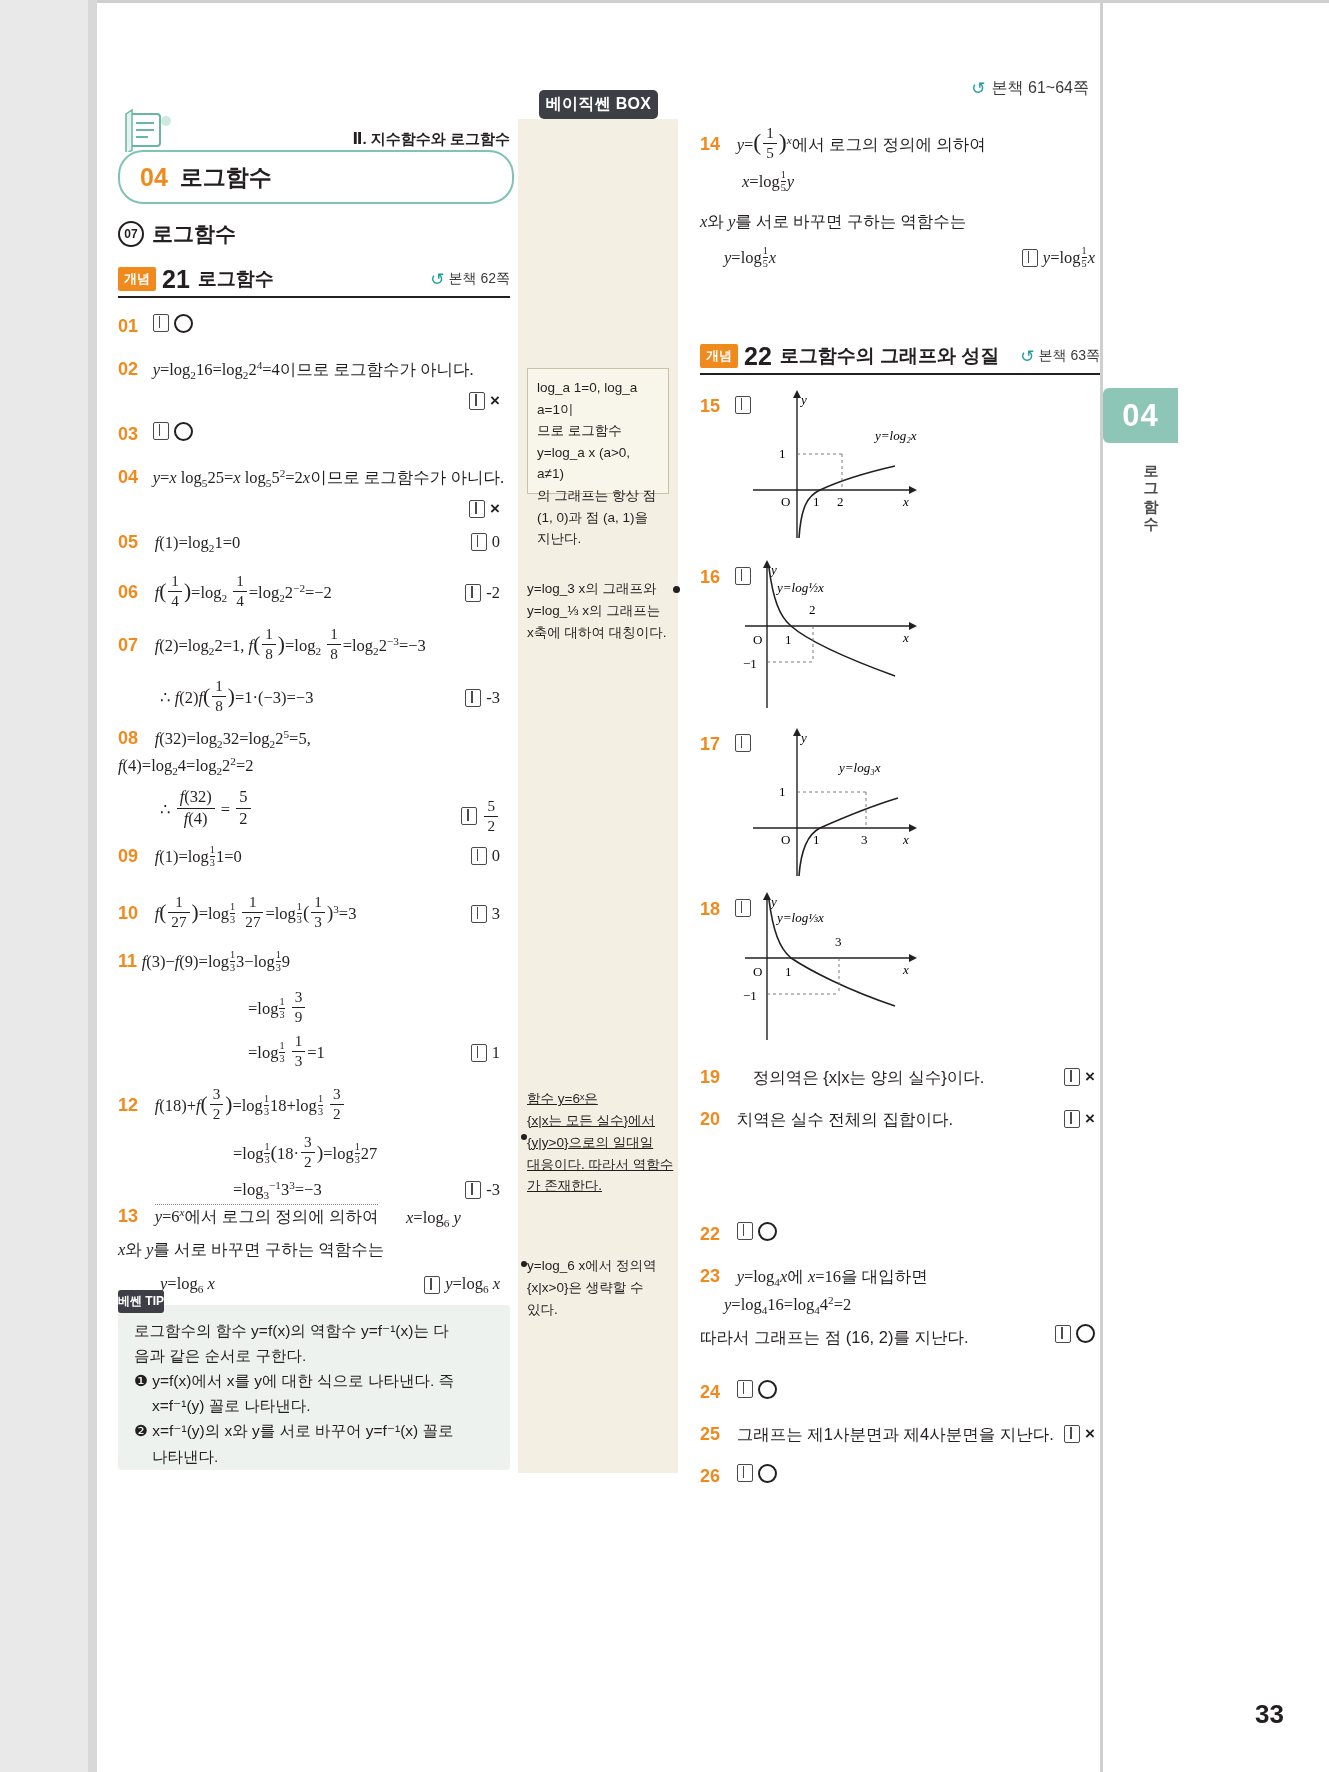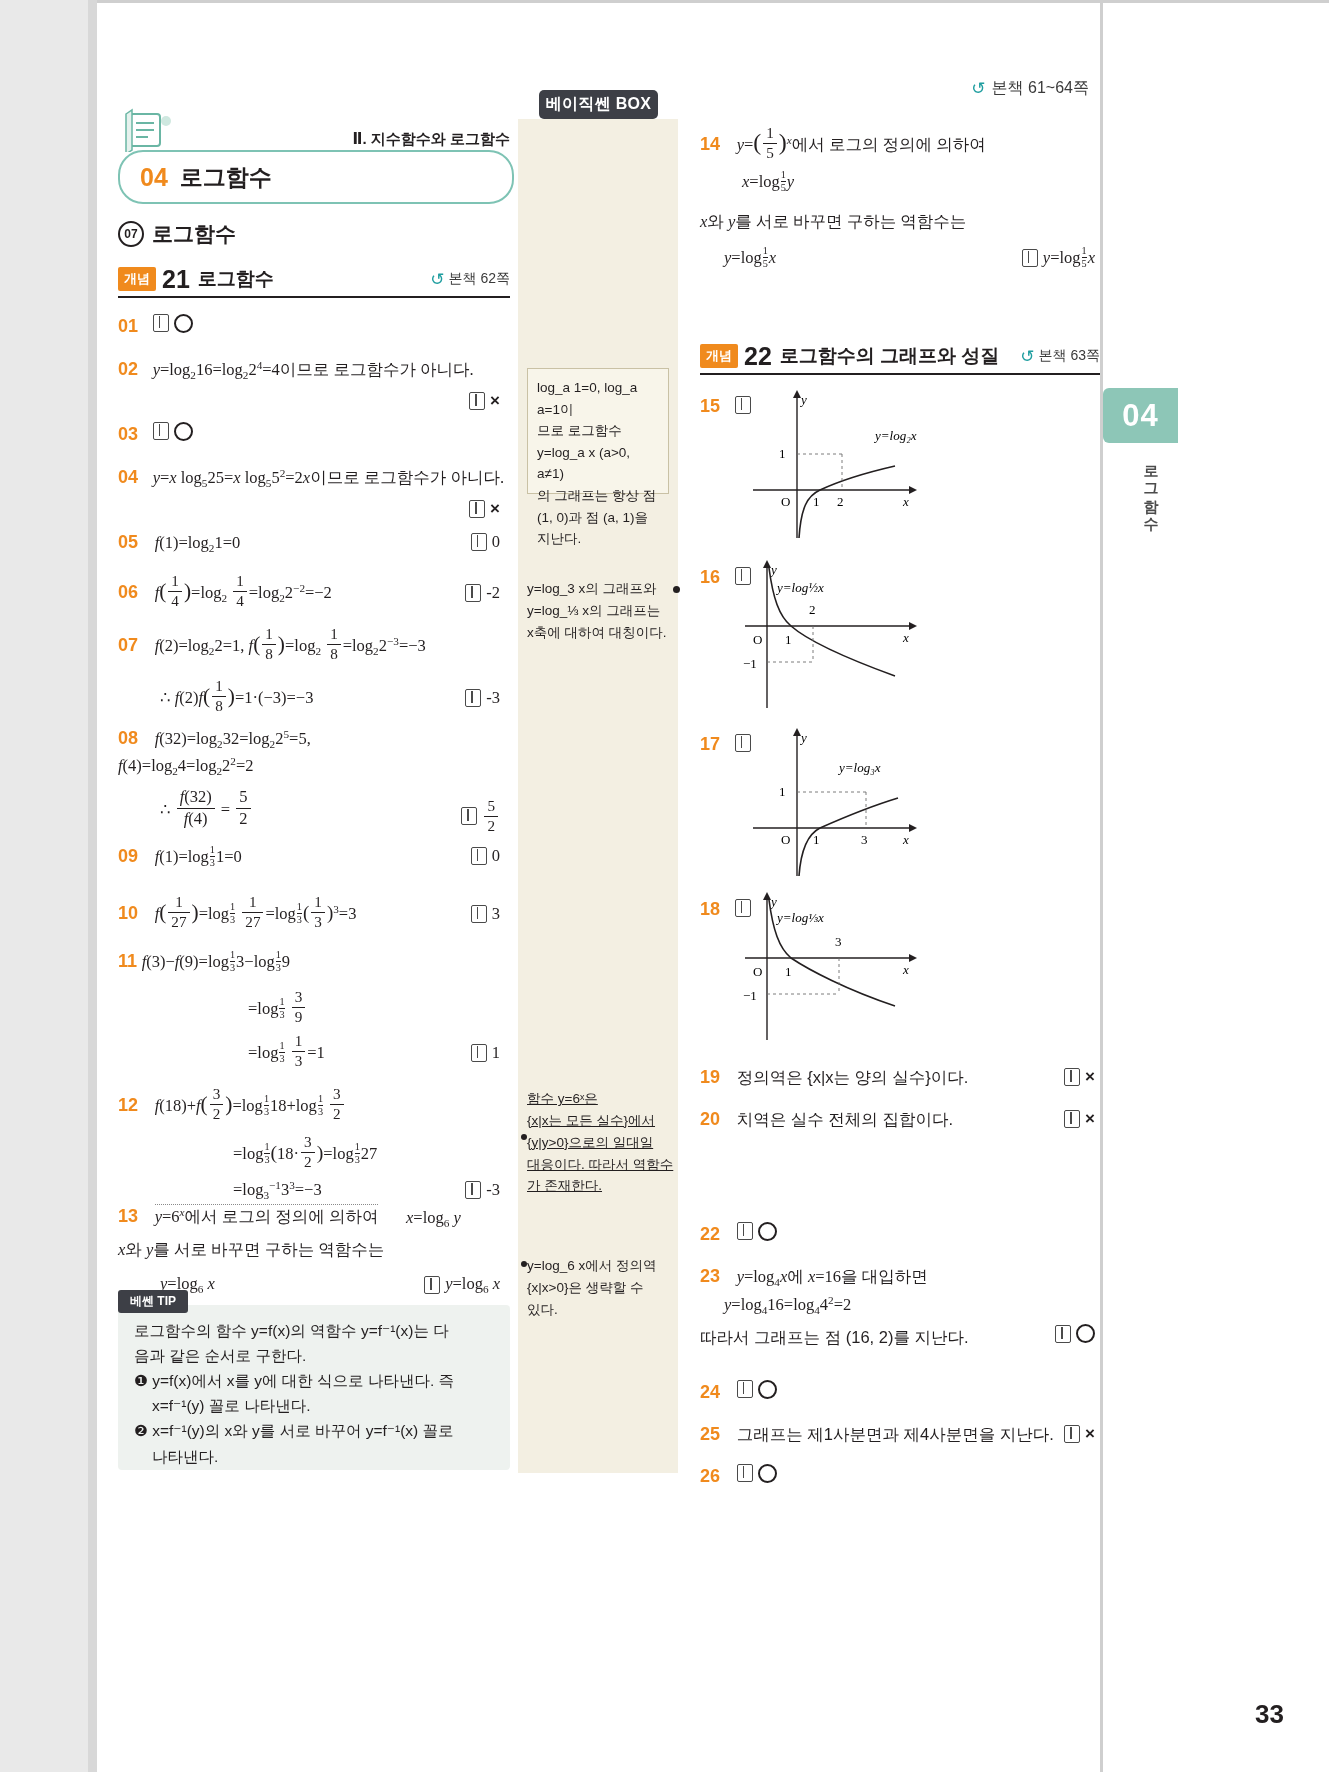--- a/index.html
+++ b/index.html
@@ -112,21 +112,21 @@
   .sfrac .n{display:block;border-bottom:1px solid #231f20;line-height:1.15;}
   .sfrac .d{display:block;line-height:1.15;}
 
   
   .tip-box{
     position:absolute;left:118px;top:1305px;width:392px;height:165px;
     background:#eef2ef;border-radius:4px;
   }
   .tip-tag{
     position:absolute;left:118px;top:1290px;background:#3d3f46;color:#fff;
-    font-size:12px;font-weight:bold;padding:3px 12px;border-radius:3px;
+    font-size:12px;font-weight:bold;padding:3px 0;border-radius:3px;
   }
   .tip-body{position:absolute;left:134px;top:1318px;width:362px;font-size:15.5px;line-height:1.62;}
 
   
   .note{
     position:absolute;background:#f8f5ea;border:1px solid #c9c1a5;
     font-size:13.5px;line-height:1.6;padding:8px 9px;box-sizing:border-box;
   }
   .note-plain{
     position:absolute;font-size:13.5px;line-height:1.62;
@@ -467,21 +467,21 @@
     <text x="100" y="56" font-size="13" font-family="Liberation Serif, serif">3</text>
     <text x="8" y="110" font-size="13" font-family="Liberation Serif, serif">−1</text>
     <path d="M34 10 C38 40, 44 58, 56 68 C74 80, 112 100, 160 116" fill="none" stroke="#231f20" stroke-width="1.6"></path>
     <line x1="32" y1="104" x2="104" y2="104" stroke="#6d6d6d" stroke-width="0.9" stroke-dasharray="3,3"></line>
     <line x1="104" y1="68" x2="104" y2="104" stroke="#6d6d6d" stroke-width="0.9" stroke-dasharray="3,3"></line>
     <text x="42" y="32" font-size="13" font-family="Liberation Serif, serif" font-style="italic">y=log⅓x</text>
   </svg>
 
   <div class="ritem" style="left:700px;top:1063px;width:395px;">
     <span class="qnum">19</span>
-    <span style="margin-left:12px;">정의역은 {x|x는 양의 실수}이다.</span>
+    <span style="margin-left:28px;">정의역은 {x|x는 양의 실수}이다.</span>
     <span style="position:absolute;right:0px;top:0;" class="ansmark">
       <span class="bookicon"></span>
       <span class="cross">×</span>
     </span>
   </div>
 
   <div class="ritem" style="left:700px;top:1105px;width:395px;">
     <span class="qnum">20</span>
     <span style="margin-left:12px;">치역은 실수 전체의 집합이다.</span>
     <span style="position:absolute;right:0px;top:0;" class="ansmark">

